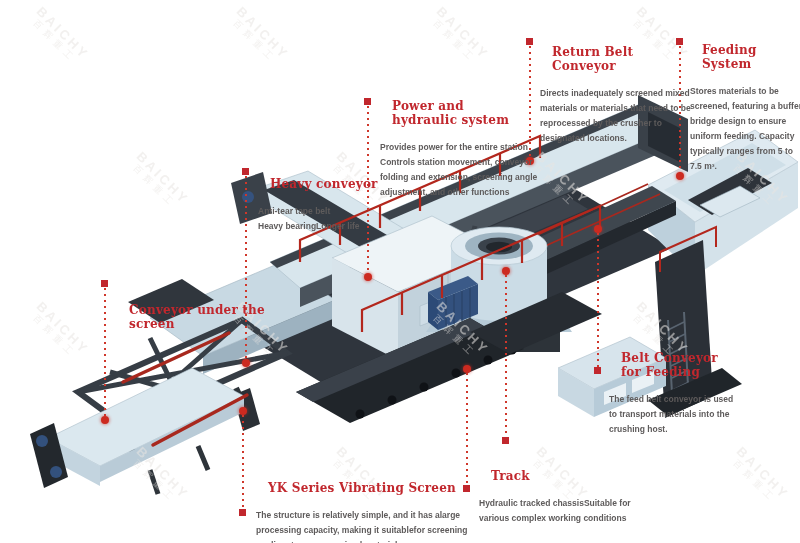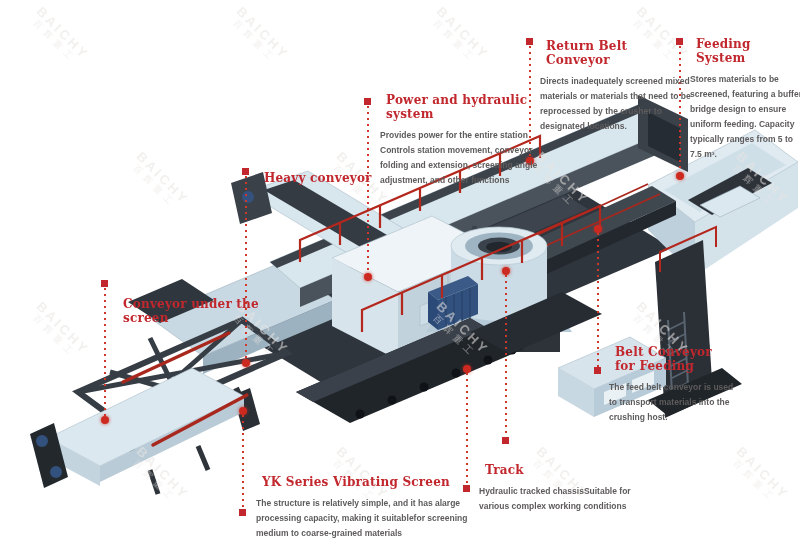--- a/index.html
+++ b/index.html
@@ -13,21 +13,21 @@
   .wm{
     position:absolute;transform:rotate(45deg);opacity:.55;color:#e8e5e2;
     font-weight:bold;font-size:13px;letter-spacing:3px;text-align:center;line-height:1.1;
     white-space:nowrap;
   }
   .wm .wm-cn{display:block;font-size:9px;letter-spacing:5px;font-weight:normal;}
   
   .anno{position:absolute;left:0;top:0;width:800px;height:543px;}
   .callout{position:absolute;}
   .callout h3{
-    margin:6px;font-family:"DejaVu Serif",serif;font-weight:bold;
+    margin:12px;font-family:"DejaVu Serif",serif;font-weight:bold;
     font-size:12px;color:#c1272d;letter-spacing:.2px;line-height:1.15;
   }
   .callout p{
     margin:6px 0 0 0;font-size:8.5px;color:#5e5b5b;line-height:1.78;
     white-space:pre-line;
     font-weight:bold;
   }
   .leader{
     position:absolute;width:2px;
     background-image:repeating-linear-gradient(to bottom,#cf372b 0 2px,transparent 2px 6px);
@@ -233,20 +233,22 @@
     </div>
 
     <div class="callout" style="left:380px;top:88px;width:158px">
       <h3>Power and hydraulic system</h3>
       <p>Provides power for the entire station
 Controls station movement, conveyor folding and extension, screening angle adjustment, and other functions</p>
     </div>
 
     <div class="callout" style="left:258px;top:166px;width:140px">
       <h3>Heavy conveyor</h3>
+      <p>Anti-tear tape belt
+Heavy bearingLonger life</p>
     </div>
 
     <div class="callout" style="left:117px;top:292px;width:160px">
       <h3>Conveyor under the screen</h3>
     </div>
 
     <div class="callout" style="left:609px;top:340px;width:130px">
       <h3>Belt Conveyor for Feeding</h3>
       <p>The feed belt conveyor is used to transport materials into the crushing host.</p>
     </div>

